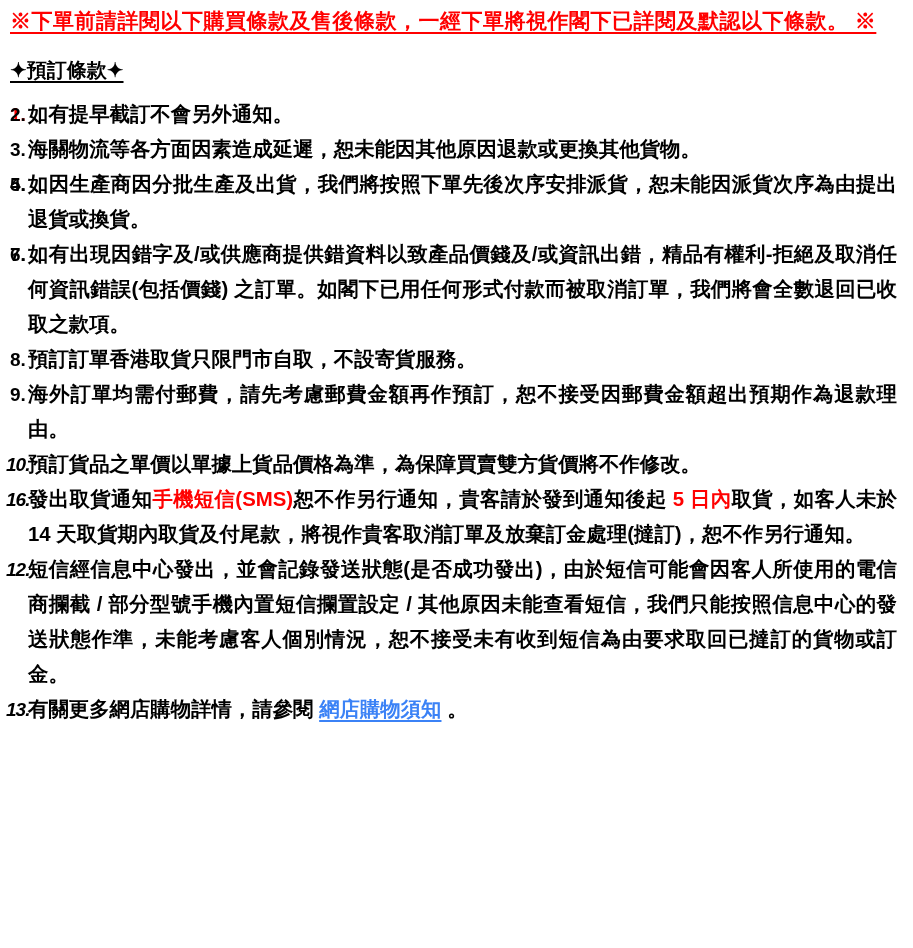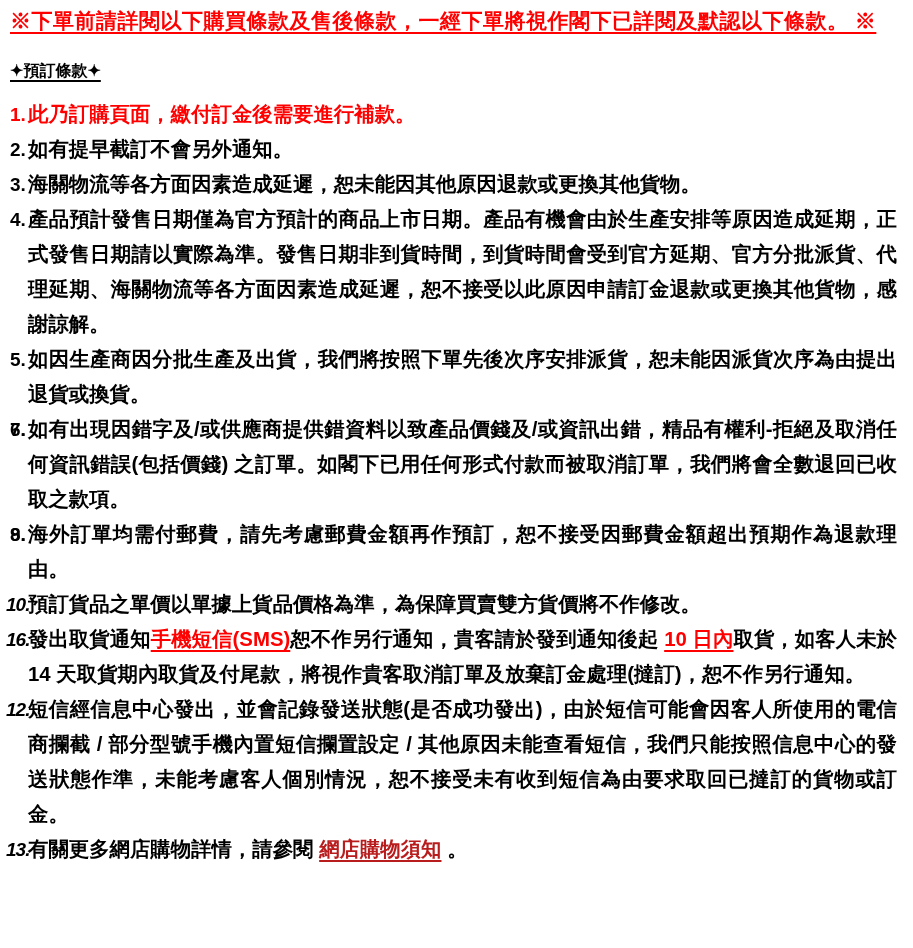--- a/index.html
+++ b/index.html
@@ -21,21 +21,21 @@
     font-size: 21px;
     line-height: 27px;
     text-decoration: underline;
     text-decoration-thickness: 2px;
     text-underline-offset: 4px;
     letter-spacing: 0.5px;
   }
   .section-title {
     display: inline-block;
     margin-top: 23px;
-    font-size: 16px;
+    font-size: 20px;
     line-height: 27px;
     text-decoration: underline;
     text-decoration-thickness: 2px;
     text-underline-offset: 4px;
   }
   .terms {
     margin: 13px 0 0 0;
     padding: 0;
     list-style: none;
     font-size: 20.4px;
@@ -54,47 +54,46 @@
     white-space: nowrap;
   }
   .num.wide {
     left: -4px;
     letter-spacing: -1px;
     font-style: italic;
   }
   li.item-red, li.item-red .num { color: #ff0000; }
   .red-underline {
     color: #ff0000;
-    text-decoration: underline;
     text-decoration-thickness: 2px;
     text-underline-offset: 4px;
   }
   a.shop-link {
-    color: #b91c1c;
+    color: #3b82f6;
     text-decoration: underline;
     text-decoration-thickness: 2px;
     text-underline-offset: 4px;
   }
 </style>
 </head>
 <body>
 
 <div class="page">
   <div class="notice">※下單前請詳閱以下購買條款及售後條款，一經下單將視作閣下已詳閱及默認以下條款。 ※</div>
   <div>
     <span class="section-title">✦預訂條款✦</span>
   </div>
   <ol class="terms" id="terms-list">
-      <li class="item-red"><span class="num">1.</span><span>此乃訂購頁面，繳付訂金後需要進行補款。</span></li>
+      <li class="item-red"><span class="num">1.</span></li>
       <li><span class="num">2.</span><span>如有提早截訂不會另外通知。</span></li>
       <li><span class="num">3.</span><span>海關物流等各方面因素造成延遲，恕未能因其他原因退款或更換其他貨物。</span></li>
-      <li><span class="num">4.</span><span>產品預計發售日期僅為官方預計的商品上市日期。產品有機會由於生產安排等原因造成延期，正式發售日期請以實際為準。發售日期非到貨時間，到貨時間會受到官方延期、官方分批派貨、代理延期、海關物流等各方面因素造成延遲，恕不接受以此原因申請訂金退款或更換其他貨物，感謝諒解。</span></li>
+      <li><span class="num">4.</span></li>
       <li><span class="num">5.</span><span>如因生產商因分批生產及出貨，我們將按照下單先後次序安排派貨，恕未能因派貨次序為由提出退貨或換貨。</span></li>
       <li><span class="num">6.</span></li>
       <li><span class="num">7.</span><span>如有出現因錯字及/或供應商提供錯資料以致產品價錢及/或資訊出錯，精品有權利-拒絕及取消任何資訊錯誤(包括價錢) 之訂單。如閣下已用任何形式付款而被取消訂單，我們將會全數退回已收取之款項。</span></li>
-      <li><span class="num">8.</span></li>
+      <li><span class="num">8.</span><span>預訂訂單香港取貨只限門市自取，不設寄貨服務。</span></li>
       <li><span class="num">9.</span><span>海外訂單均需付郵費，請先考慮郵費金額再作預訂，恕不接受因郵費金額超出預期作為退款理由。</span></li>
       <li><span class="num wide">10.</span><span>預訂貨品之單價以單據上貨品價格為準，為保障買賣雙方貨價將不作修改。</span></li>
-      <li><span class="num wide">16.</span><span>發出取貨通知</span><span class="red-underline">手機短信(SMS)</span><span>恕不作另行通知，貴客請於發到通知後起 </span><span class="red-underline">10 日內</span><span>取貨，如客人未於 14 天取貨期內取貨及付尾款，將視作貴客取消訂單及放棄訂金處理(撻訂)，恕不作另行通知。</span></li>
+      <li><span class="num wide">16.</span><span>發出取貨通知</span><span class="red-underline">手機短信(SMS)</span><span>恕不作另行通知，貴客請於發到通知後起 </span><span class="red-underline">5 日內</span><span>取貨，如客人未於 14 天取貨期內取貨及付尾款，將視作貴客取消訂單及放棄訂金處理(撻訂)，恕不作另行通知。</span></li>
       <li><span class="num wide">12.</span><span>短信經信息中心發出，並會記錄發送狀態(是否成功發出)，由於短信可能會因客人所使用的電信商攔截 / 部分型號手機內置短信攔置設定 / 其他原因未能查看短信，我們只能按照信息中心的發送狀態作準，未能考慮客人個別情況，恕不接受未有收到短信為由要求取回已撻訂的貨物或訂金。</span></li>
       <li><span class="num wide">13.</span><span>有關更多網店購物詳情，請參閱 </span><a href="#" class="shop-link">網店購物須知</a><span> 。</span></li>
     </ol>
 </div>
 
 </body></html>

